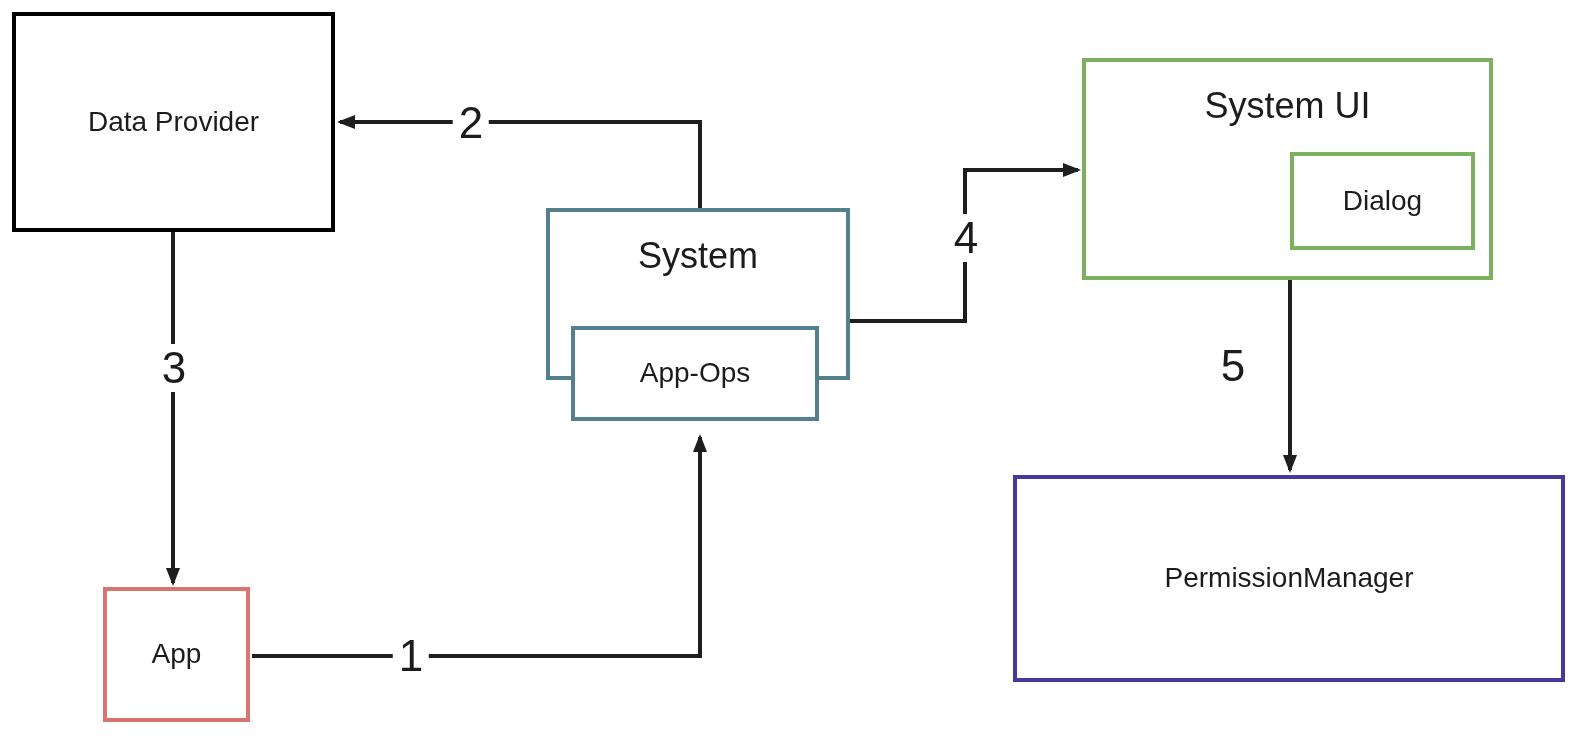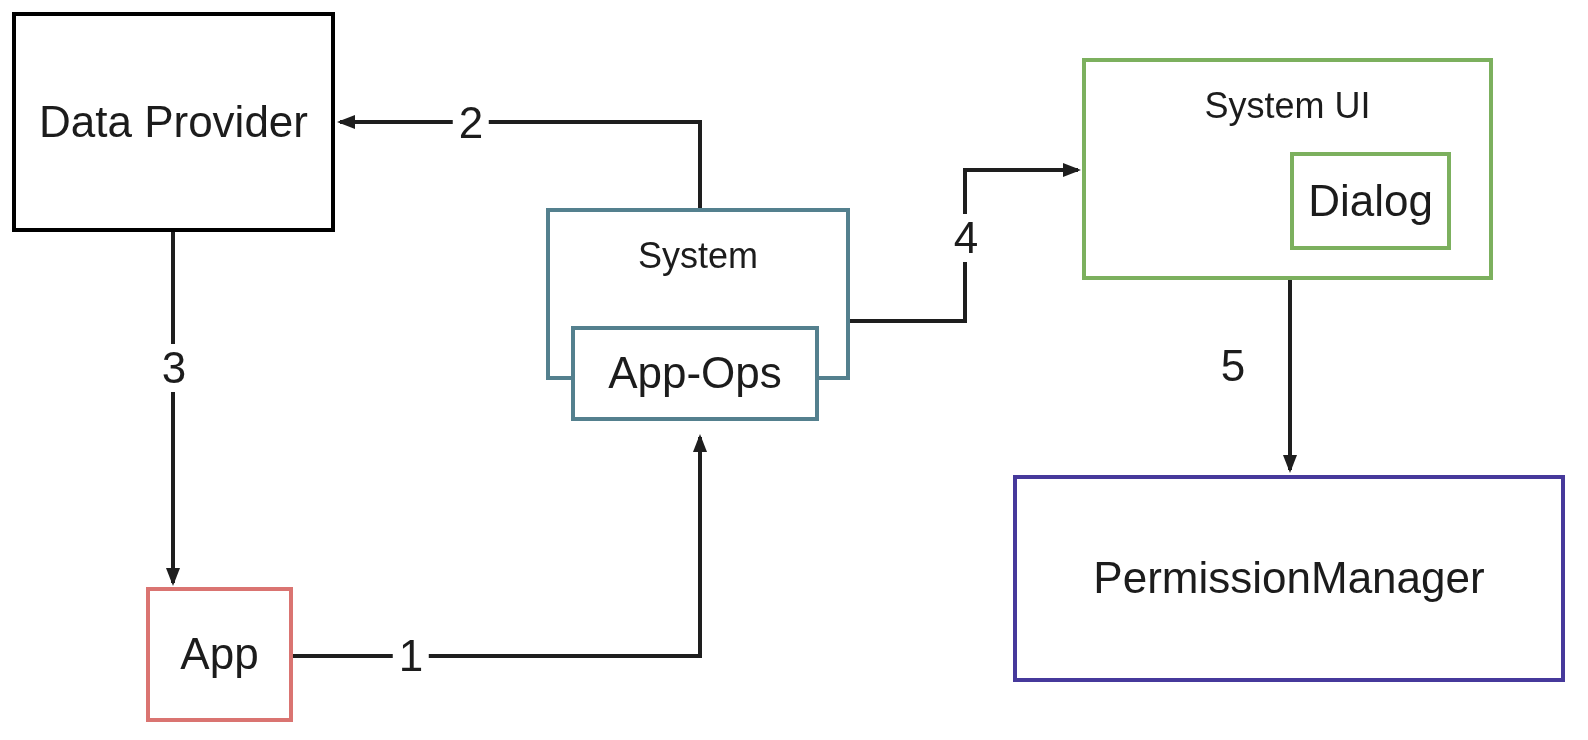--- a/index.html
+++ b/index.html
@@ -45,21 +45,21 @@
     position: absolute;
     left: 0;
     right: 0;
     top: 24px;
     text-align: center;
     font-size: 36px;
     line-height: 1.1;
     white-space: nowrap;
   }
   .lbl {
-    font-size: 44px;
+    font-size: 28px;
     line-height: 1.1;
     white-space: nowrap;
   }
   .edge-label {
     position: absolute;
     transform: translate(-50%, -50%);
     background: #ffffff;
     padding: 2px 6px;
     font-size: 44px;
     line-height: 1.0;
@@ -80,34 +80,34 @@
     <path class="edge" d="M 700 208 L 700 122 L 340 122" marker-end="url(#ah)" style="stroke: rgb(30, 30, 30);"></path>
     <path class="edge" d="M 173 232 L 173 583" marker-end="url(#ah)" style="stroke: rgb(30, 30, 30);"></path>
     <path class="edge" d="M 850 321 L 965 321 L 965 170 L 1078 170" marker-end="url(#ah)" style="stroke: rgb(30, 30, 30);"></path>
     <path class="edge" d="M 1290 280 L 1290 470" marker-end="url(#ah)" style="stroke: rgb(30, 30, 30);"></path>
   </svg>
 
   <div class="box center" style="left: 12px; top: 12px; width: 323px; height: 220px; border-color: rgb(0, 0, 0);">
     <span class="lbl">Data Provider</span>
   </div>
 
-  <div class="box center" style="left: 103px; top: 587px; width: 147px; height: 135px; border-color: rgb(218, 116, 113); margin-left: 43px;">
+  <div class="box center" style="left: 103px; top: 587px; width: 147px; height: 135px; border-color: rgb(218, 116, 113);">
     <span class="lbl">App</span>
   </div>
 
   <div class="box" style="left: 546px; top: 208px; width: 304px; height: 172px; border-color: rgb(84, 128, 142);">
     <div class="box-title">System</div>
     <div class="box center" style="left: 21px; top: 104px; width: 248px; height: 95px; border-color: rgb(84, 128, 142); margin-top: 10px;">
       <span class="lbl">App-Ops</span>
     </div>
   </div>
 
   <div class="box" style="left: 1082px; top: 58px; width: 411px; height: 222px; border-color: rgb(124, 176, 94);">
     <div class="box-title">System UI</div>
-    <div class="box center" style="left: 204px; top: 90px; width: 161px; height: 98px; border-color: rgb(124, 176, 94);">
+    <div class="box center" style="left: 204px; top: 90px; width: 185px; height: 98px; border-color: rgb(124, 176, 94);">
       <span class="lbl">Dialog</span>
     </div>
   </div>
 
   <div class="box center" style="left: 1013px; top: 475px; width: 552px; height: 207px; border-color: rgb(70, 57, 155); text-align: center;">
     <span class="lbl">PermissionManager</span>
   </div>
 
   <div class="edge-label" style="left:411px; top:656px;">1</div>
   <div class="edge-label" style="left:471px; top:123px;">2</div>

